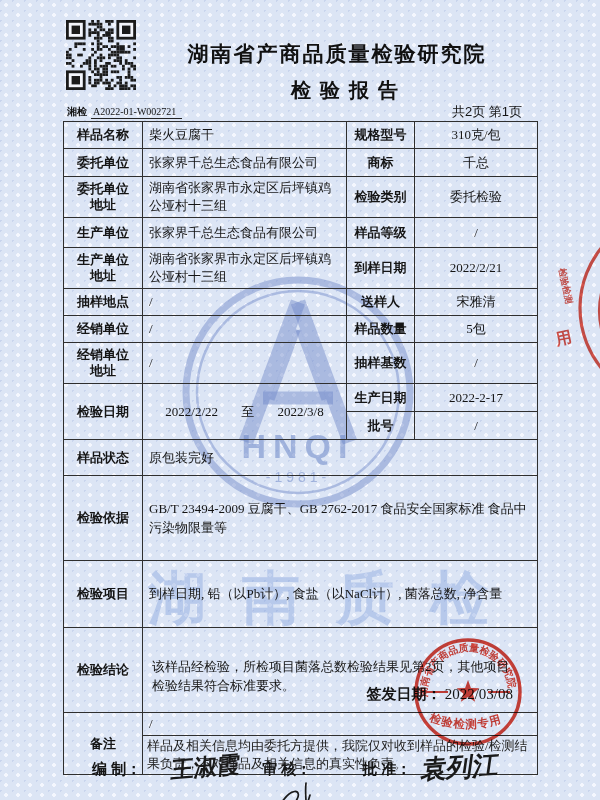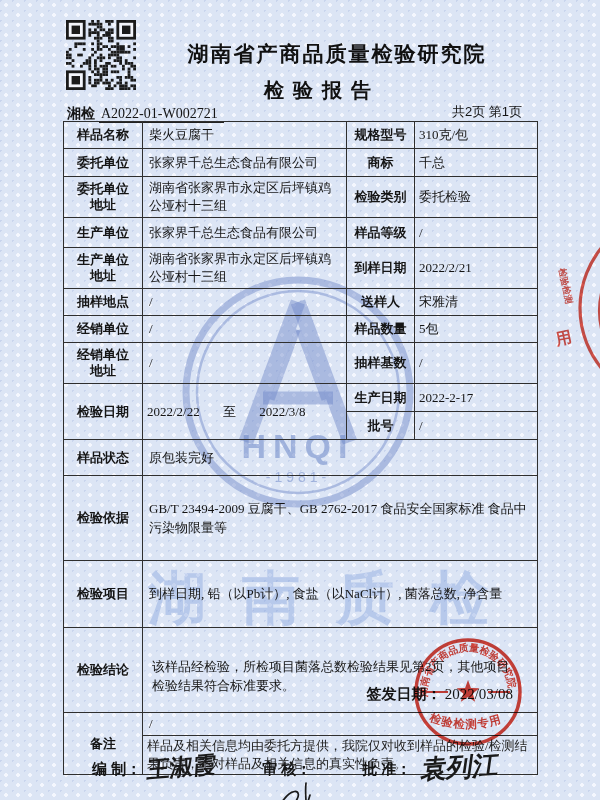--- a/index.html
+++ b/index.html
@@ -12,24 +12,24 @@
     background-size:12px 10px;
     font-family:"Liberation Sans",sans-serif;
     color:#151515;
   }
   .qr{position:absolute;left:66px;top:20px;width:70px;height:70px;}
   .title{
     position:absolute;left:137px;top:40px;width:400px;text-align:center;
     font-size:21px;font-weight:bold;letter-spacing:2px;color:#111;
   }
   .subtitle{
-    position:absolute;left:122px;top:77px;width:400px;text-align:center;
+    position:absolute;left:149px;top:77px;width:400px;text-align:center;
     font-size:20px;font-weight:bold;letter-spacing:9px;color:#111;
   }
-  .report-no{position:absolute;left:67px;top:105px;font-size:14px;}
+  .report-no{position:absolute;left:67px;top:105px;font-size:10px;}
   .rn-prefix{font-weight:bold;margin-right:4px;}
   .rn-value{font-family:"Liberation Serif",serif;border-bottom:1px solid #222;padding:0 6px 1px 2px;}
   .page-ind{position:absolute;left:452px;top:103px;font-size:13px;}
 
   
   .wm-svg{position:absolute;left:0;top:0;width:600px;height:800px;pointer-events:none;z-index:1;}
   .wm-bigtext{
     position:absolute;left:148px;top:560px;z-index:1;pointer-events:none;
     font-size:58px;font-weight:bold;letter-spacing:36px;white-space:nowrap;
     color:rgba(124,154,219,0.38);
@@ -39,21 +39,21 @@
   table.rep{
     position:absolute;left:63px;top:121px;width:474px;z-index:2;
     border-collapse:collapse;table-layout:fixed;
   }
   table.rep td{
     border:1px solid #2f2f2f;vertical-align:middle;
     font-size:13px;overflow:hidden;
   }
   td.lb{font-weight:bold;text-align:center;line-height:1.2;font-family:"Liberation Sans",sans-serif;}
   td.va{font-family:"Liberation Serif",serif;text-align:left;padding:2px 6px;}
-  td.vc{font-family:"Liberation Serif",serif;text-align:left;padding:2px 4px;}
+  td.vc{font-family:"Liberation Serif",serif;text-align:center;padding:2px 4px;}
   td.concl{position:relative;font-family:"Liberation Serif",serif;}
   .concl-text{padding:12px 14px 0 8px;line-height:1.5;}
   .issue-line{position:absolute;right:24px;bottom:8px;white-space:nowrap;}
   .issue-label{font-weight:bold;font-size:15px;font-family:Liberation Sans, sans-serif;}
   .issue-date{font-family:"Liberation Serif",serif;font-size:15px;}
   td.fineprint{font-size:7.5px;padding:1px 4px;color:#222;font-family:"Liberation Serif",serif;}
   .dash-sep{display:inline-block;margin:0 20px;}
 
   
   .seal-svg{position:absolute;left:398px;top:630px;width:148px;height:150px;z-index:5;mix-blend-mode:multiply;opacity:.92;}
@@ -63,21 +63,21 @@
   .sig-row{
     position:absolute;left:92px;top:748px;width:470px;z-index:3;
     display:flex;align-items:flex-start;
   }
   .sig-label{font-weight:bold;font-size:15px;margin-top:12px;white-space:nowrap;}
   .hand{font-family:"DejaVu Serif",serif;font-weight:bold;color:#1a1a1a;white-space:nowrap;}
   .hand1{display:inline-block;font-size:23px;transform:rotate(-5deg) skewX(-9deg);margin:4px 0 0 6px;}
   .hand2{display:inline-block;font-size:26px;transform:rotate(-4deg) skewX(-12deg);margin:2px 0 0 10px;}
   .scribble{margin:0 0 0 8px;}
   .sig-group{display:flex;}
-  .g1{margin-right:46px;} .g2{margin-right:34px;flex-direction:column;}
+  .g1{margin-right:22px;gap:24px;} .g2{margin-right:34px;flex-direction:column;}
 </style>
 </head>
 <body>
 
 <div class="page">
 
   <svg class="wm-svg" viewBox="0 0 600 800">
     <g stroke="rgba(108,134,199,0.45)" fill="none">
       <circle cx="298" cy="392" r="112" stroke-width="7"></circle>
       <circle cx="298" cy="392" r="101" stroke-width="2.5"></circle>

